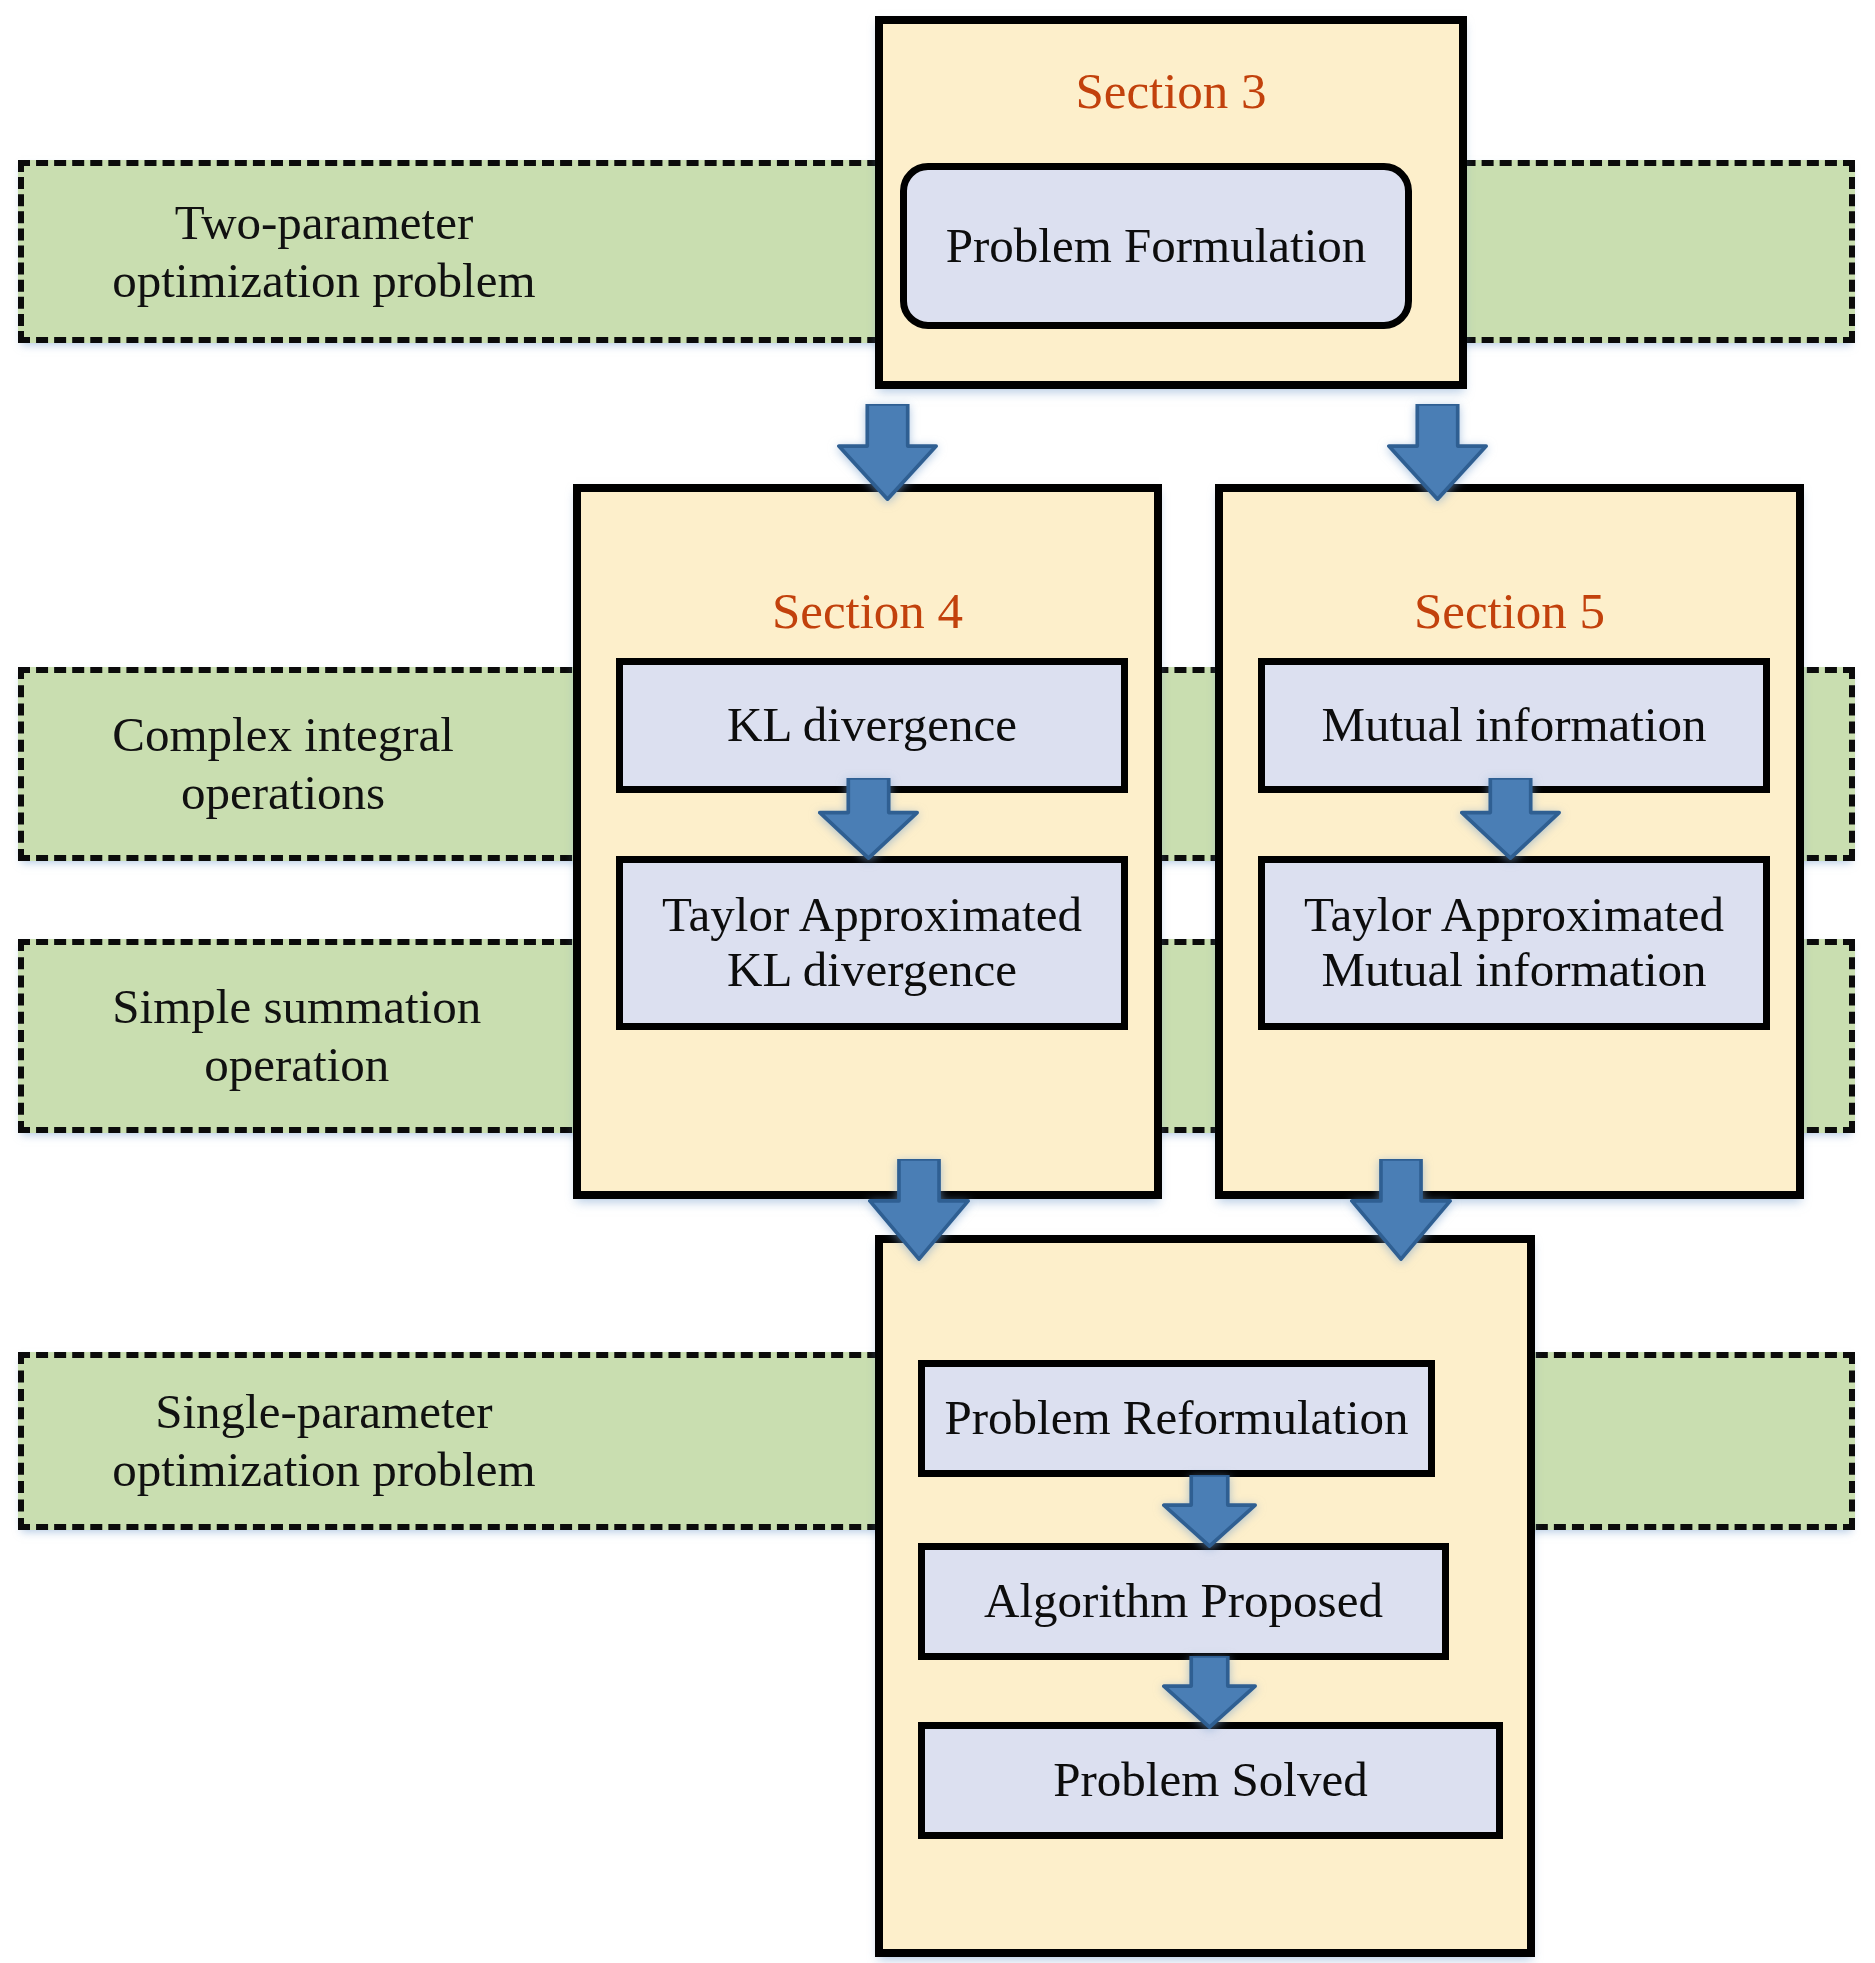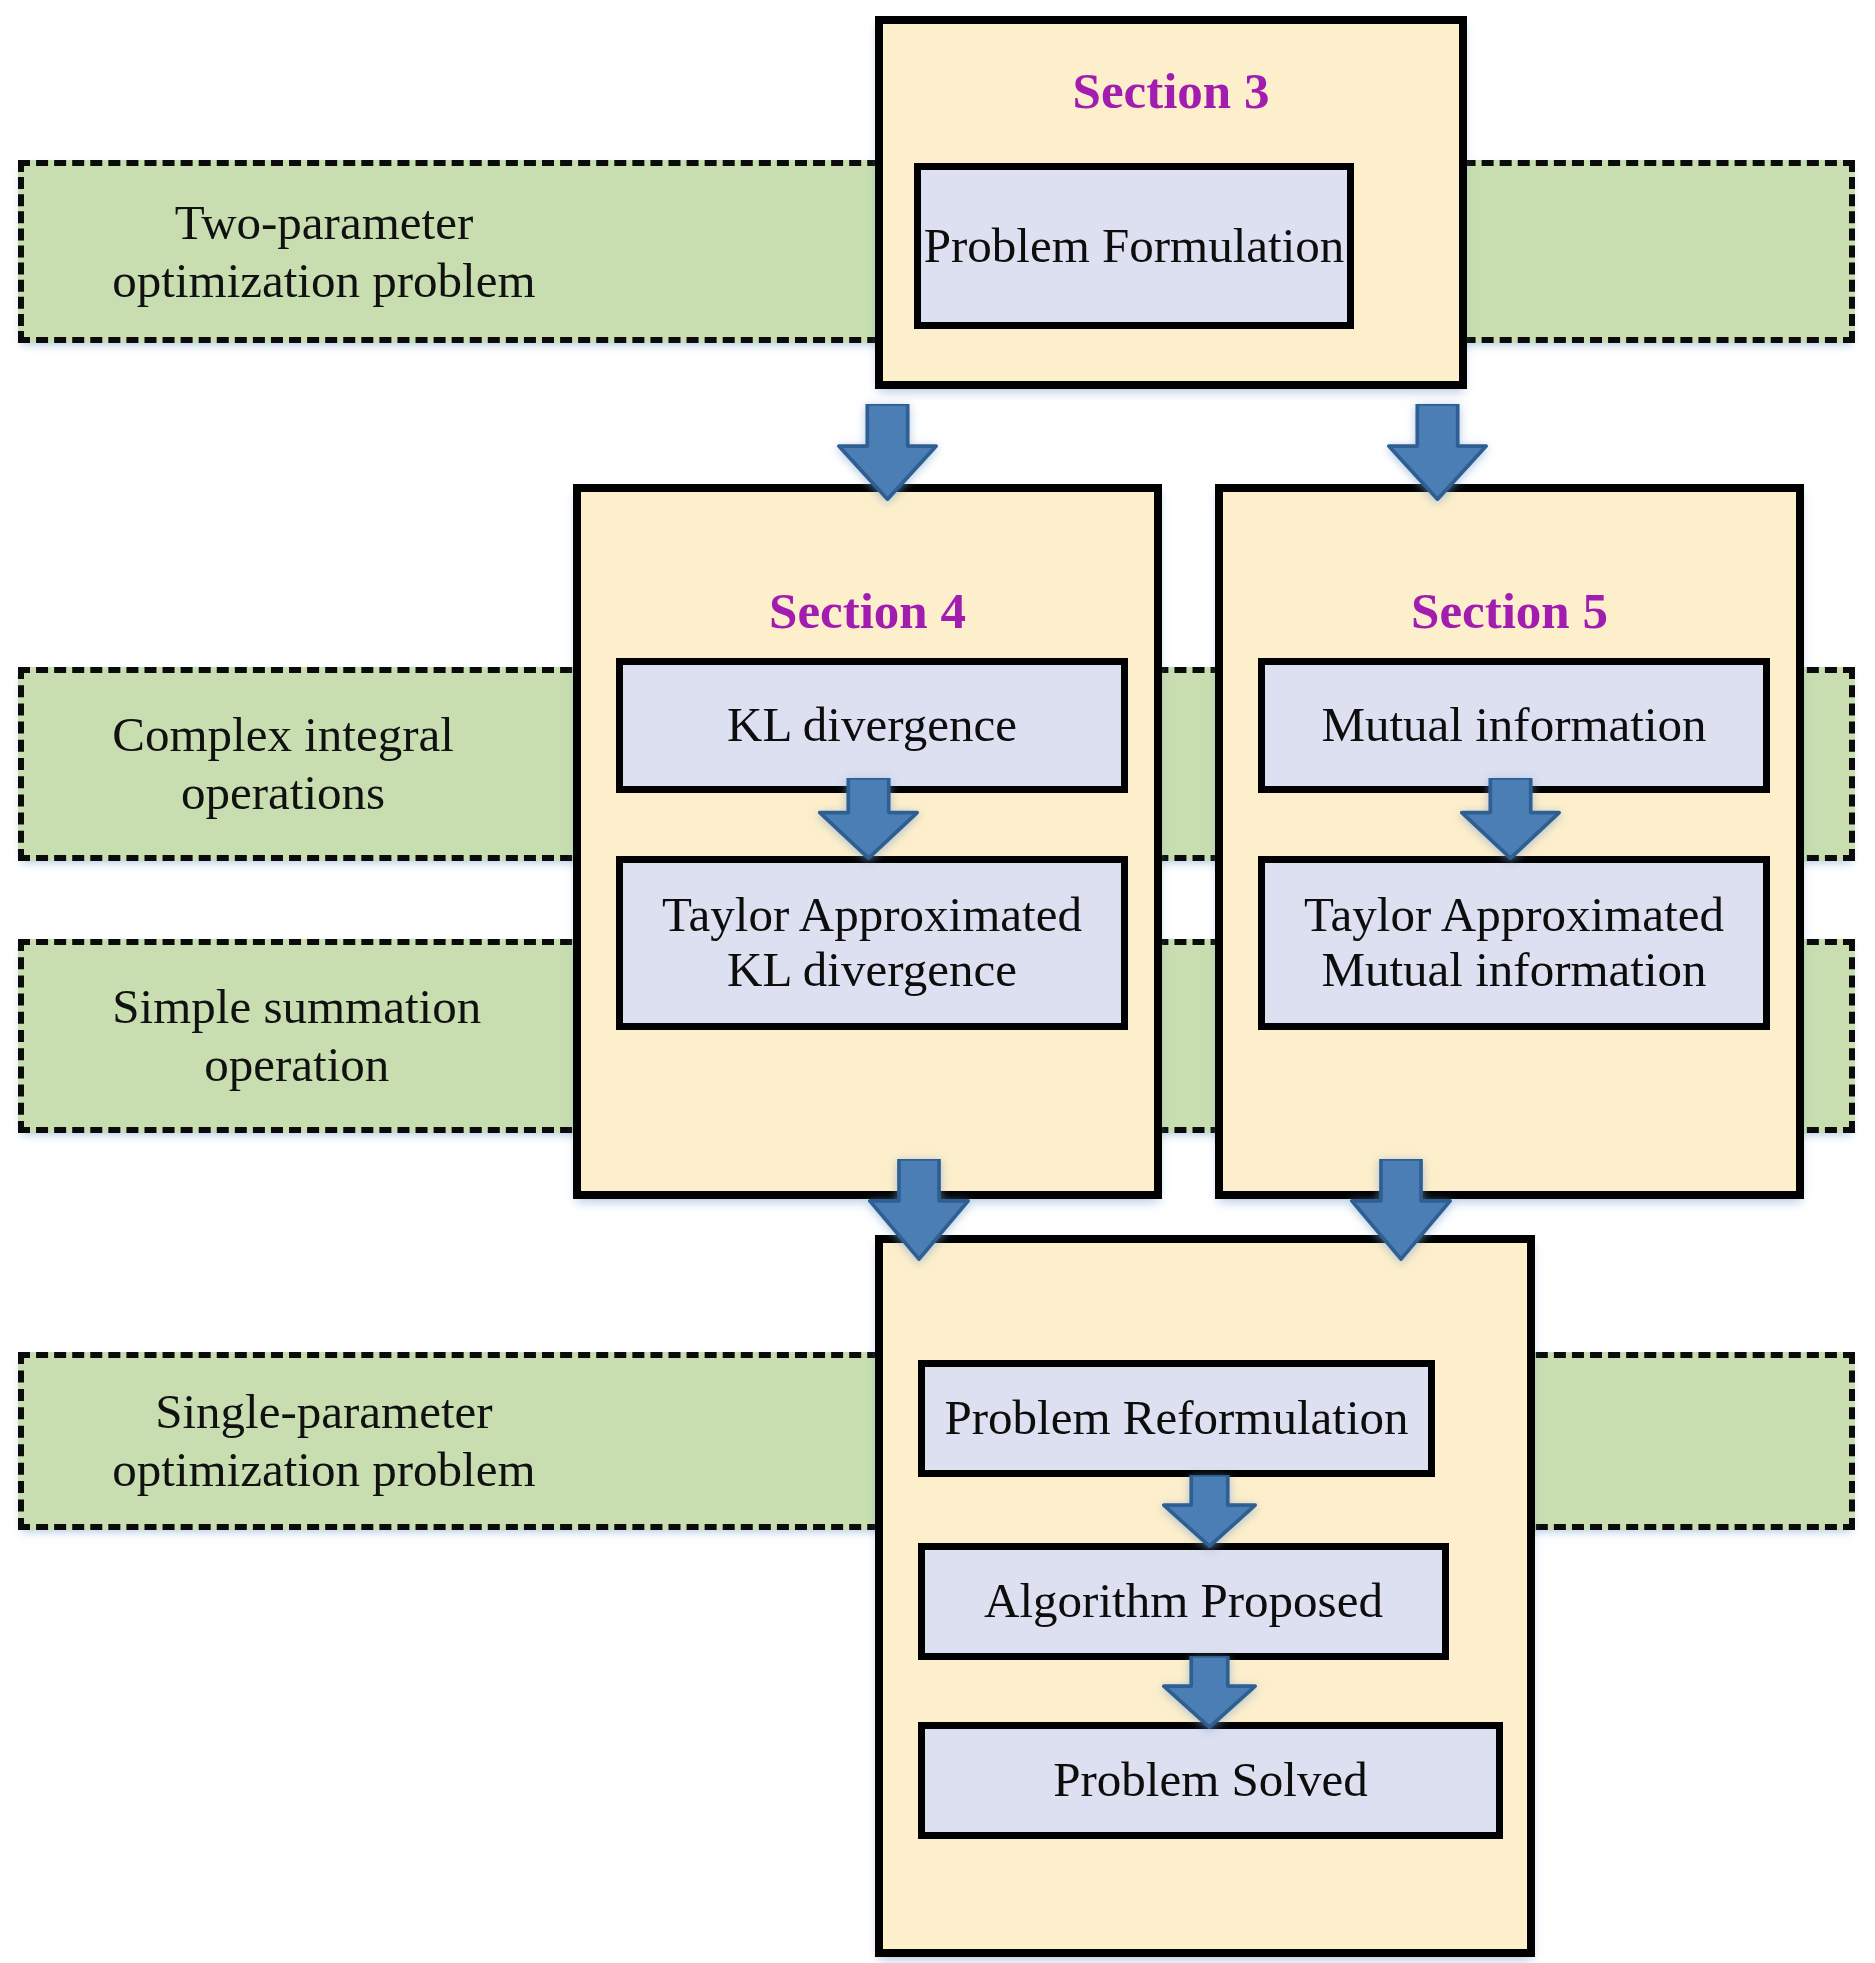--- a/index.html
+++ b/index.html
@@ -50,23 +50,23 @@
     border: 8.2px solid #000000;
     box-sizing: border-box;
     z-index: 3;
     box-shadow: 0 5.5px 10px -2.7px rgba(120,160,205,0.55);
   }
   .section-title {
     position: absolute;
     left: 0;
     right: 0;
     text-align: center;
-    font-weight: bold;
+    font-weight: normal;
     font-size: 51px;
-    color: #a21caf;
+    color: #c2410c;
     font-family: "Liberation Serif", serif;
   }
 
   
   .node {
     position: absolute;
     background: #dce0f0;
     border: 7.3px solid #000000;
     box-sizing: border-box;
     display: flex;
@@ -109,21 +109,21 @@
 operation</div>
   </div>
 
   <div class="band" style="left:18.3px; top:1352px; width:1837px; height:178px;">
     <div class="band-label">Single-parameter
 optimization problem</div>
   </div>
 
   <div class="section" style="left:875px; top:16.4px; width:592px; height:373px;">
     <div class="section-title" style="top:38px;">Section 3</div>
-    <div class="node" style="left:31px; top:139px; width:440px; height:166px;">Problem Formulation</div>
+    <div class="node" style="left:17px; top:139px; width:512px; height:166px;border-radius:28px;">Problem Formulation</div>
   </div>
 
   <div class="arrow" style="left:837px; top:404px; width:101px; height:97px;">
     <svg viewBox="0 0 110 106" preserveAspectRatio="none">
       <polygon points="33,0 77,0 77,46 108,46 55,104 2,46 33,46" fill="#4a7eb5" stroke="#2f5f92" stroke-width="4" stroke-linejoin="round"></polygon>
     </svg>
   </div>
 
   <div class="arrow" style="left:1387px; top:404px; width:101px; height:97px;">
     <svg viewBox="0 0 110 106" preserveAspectRatio="none">

